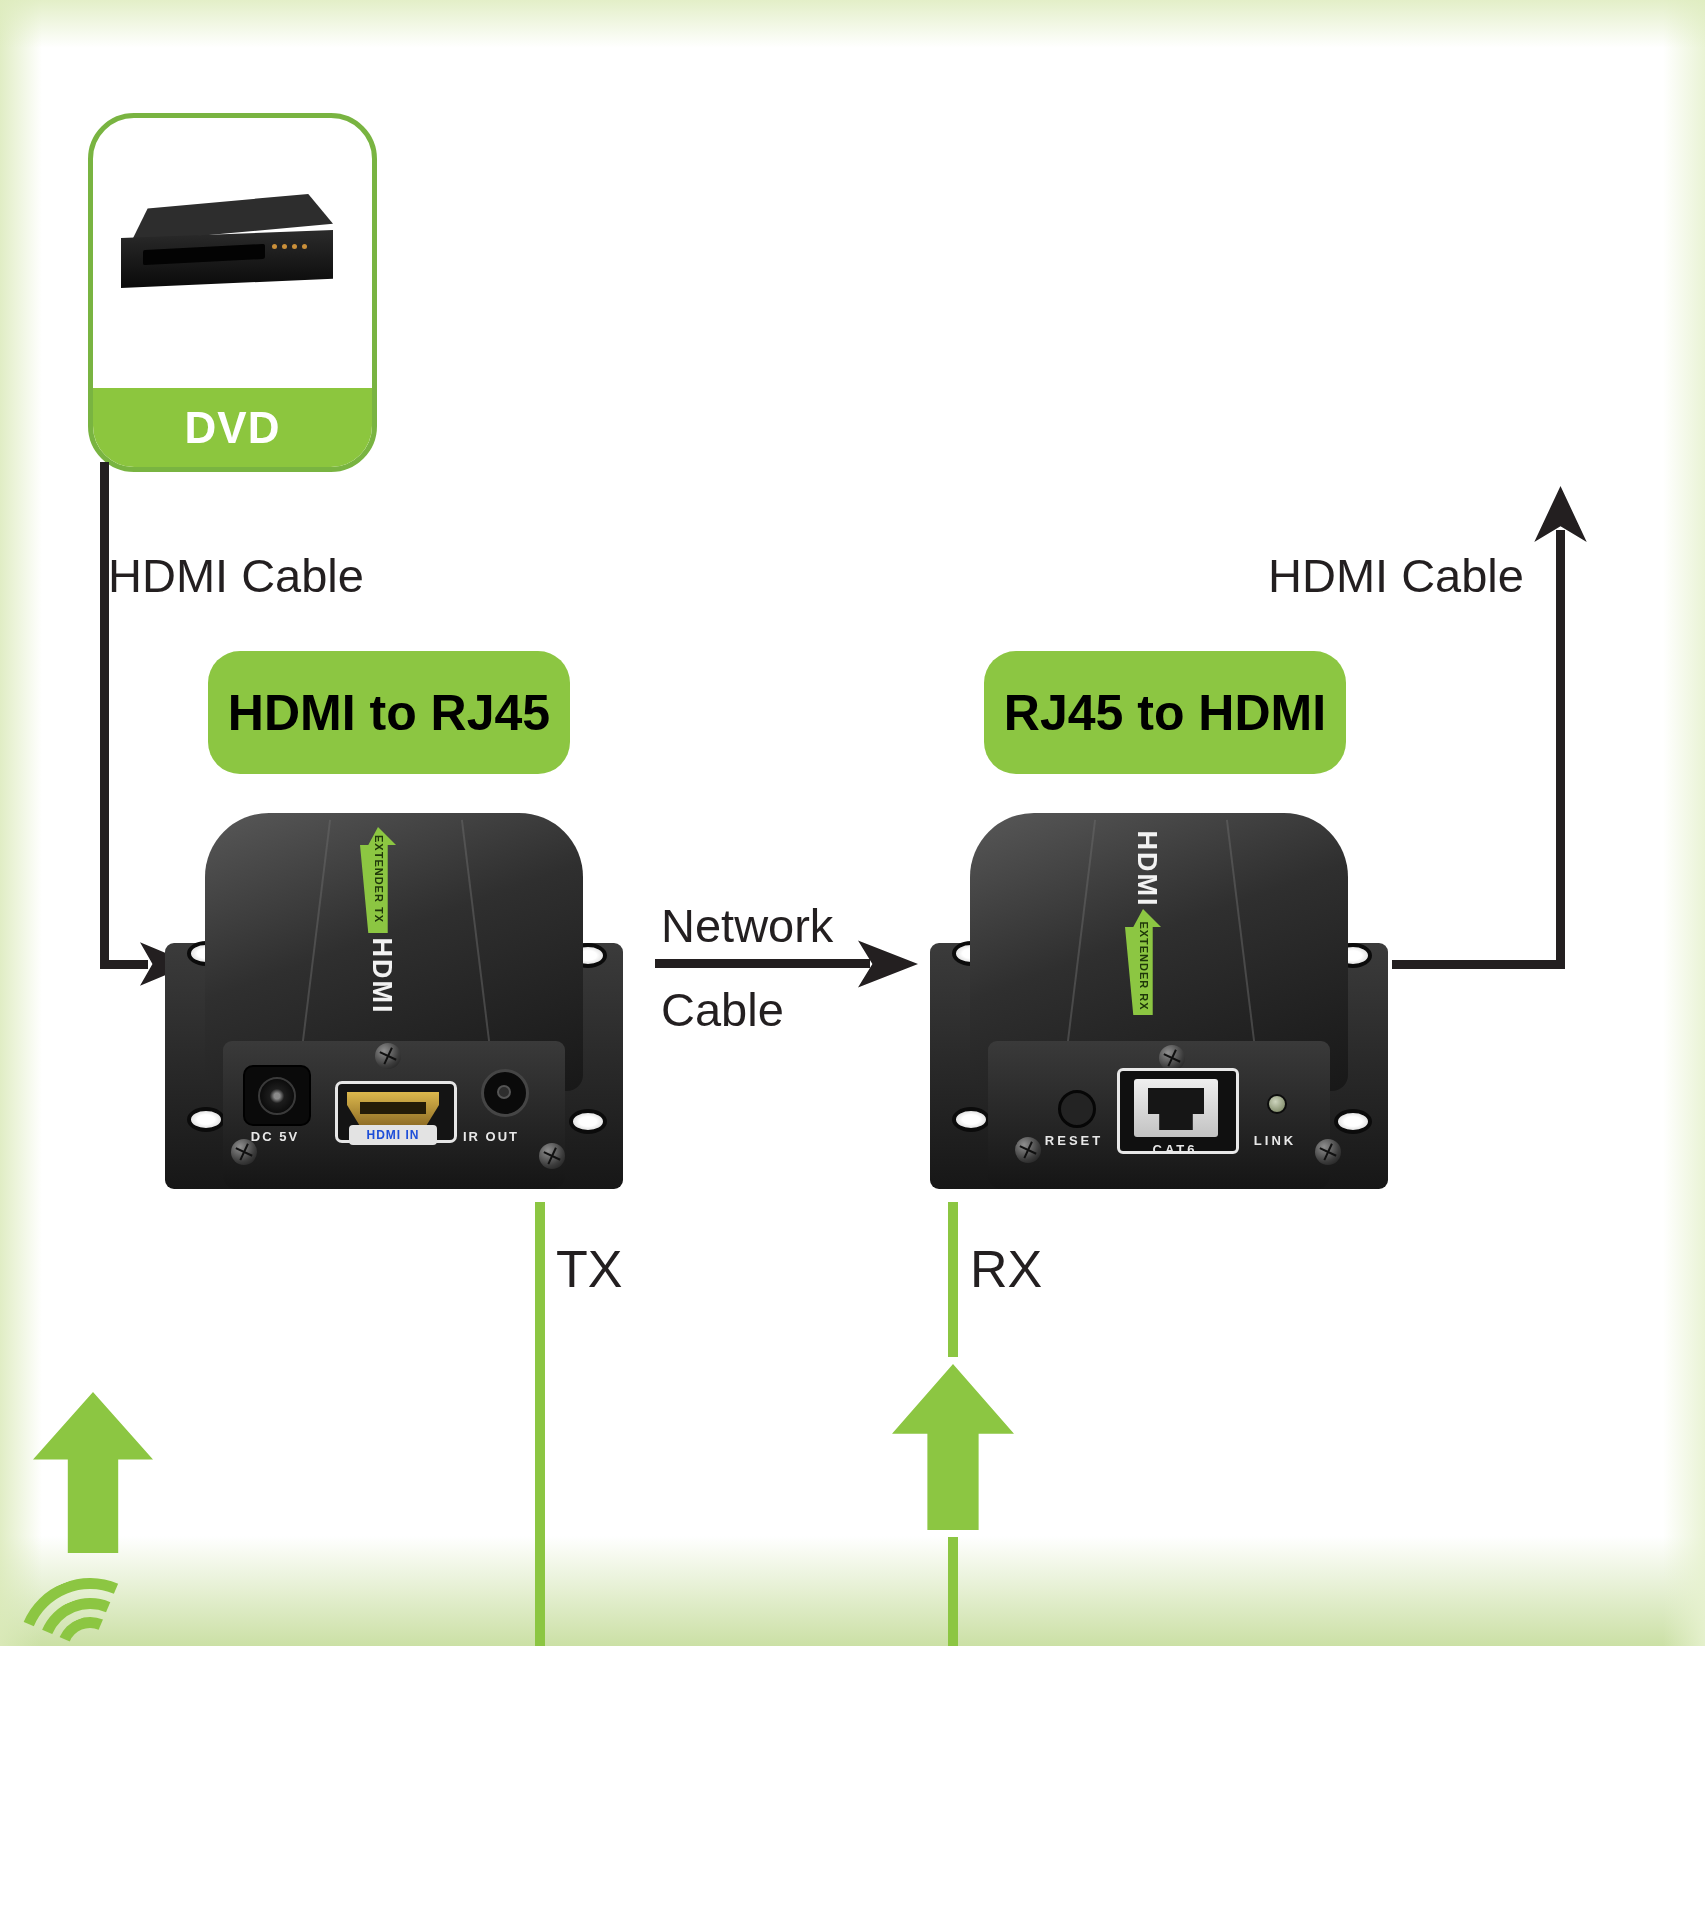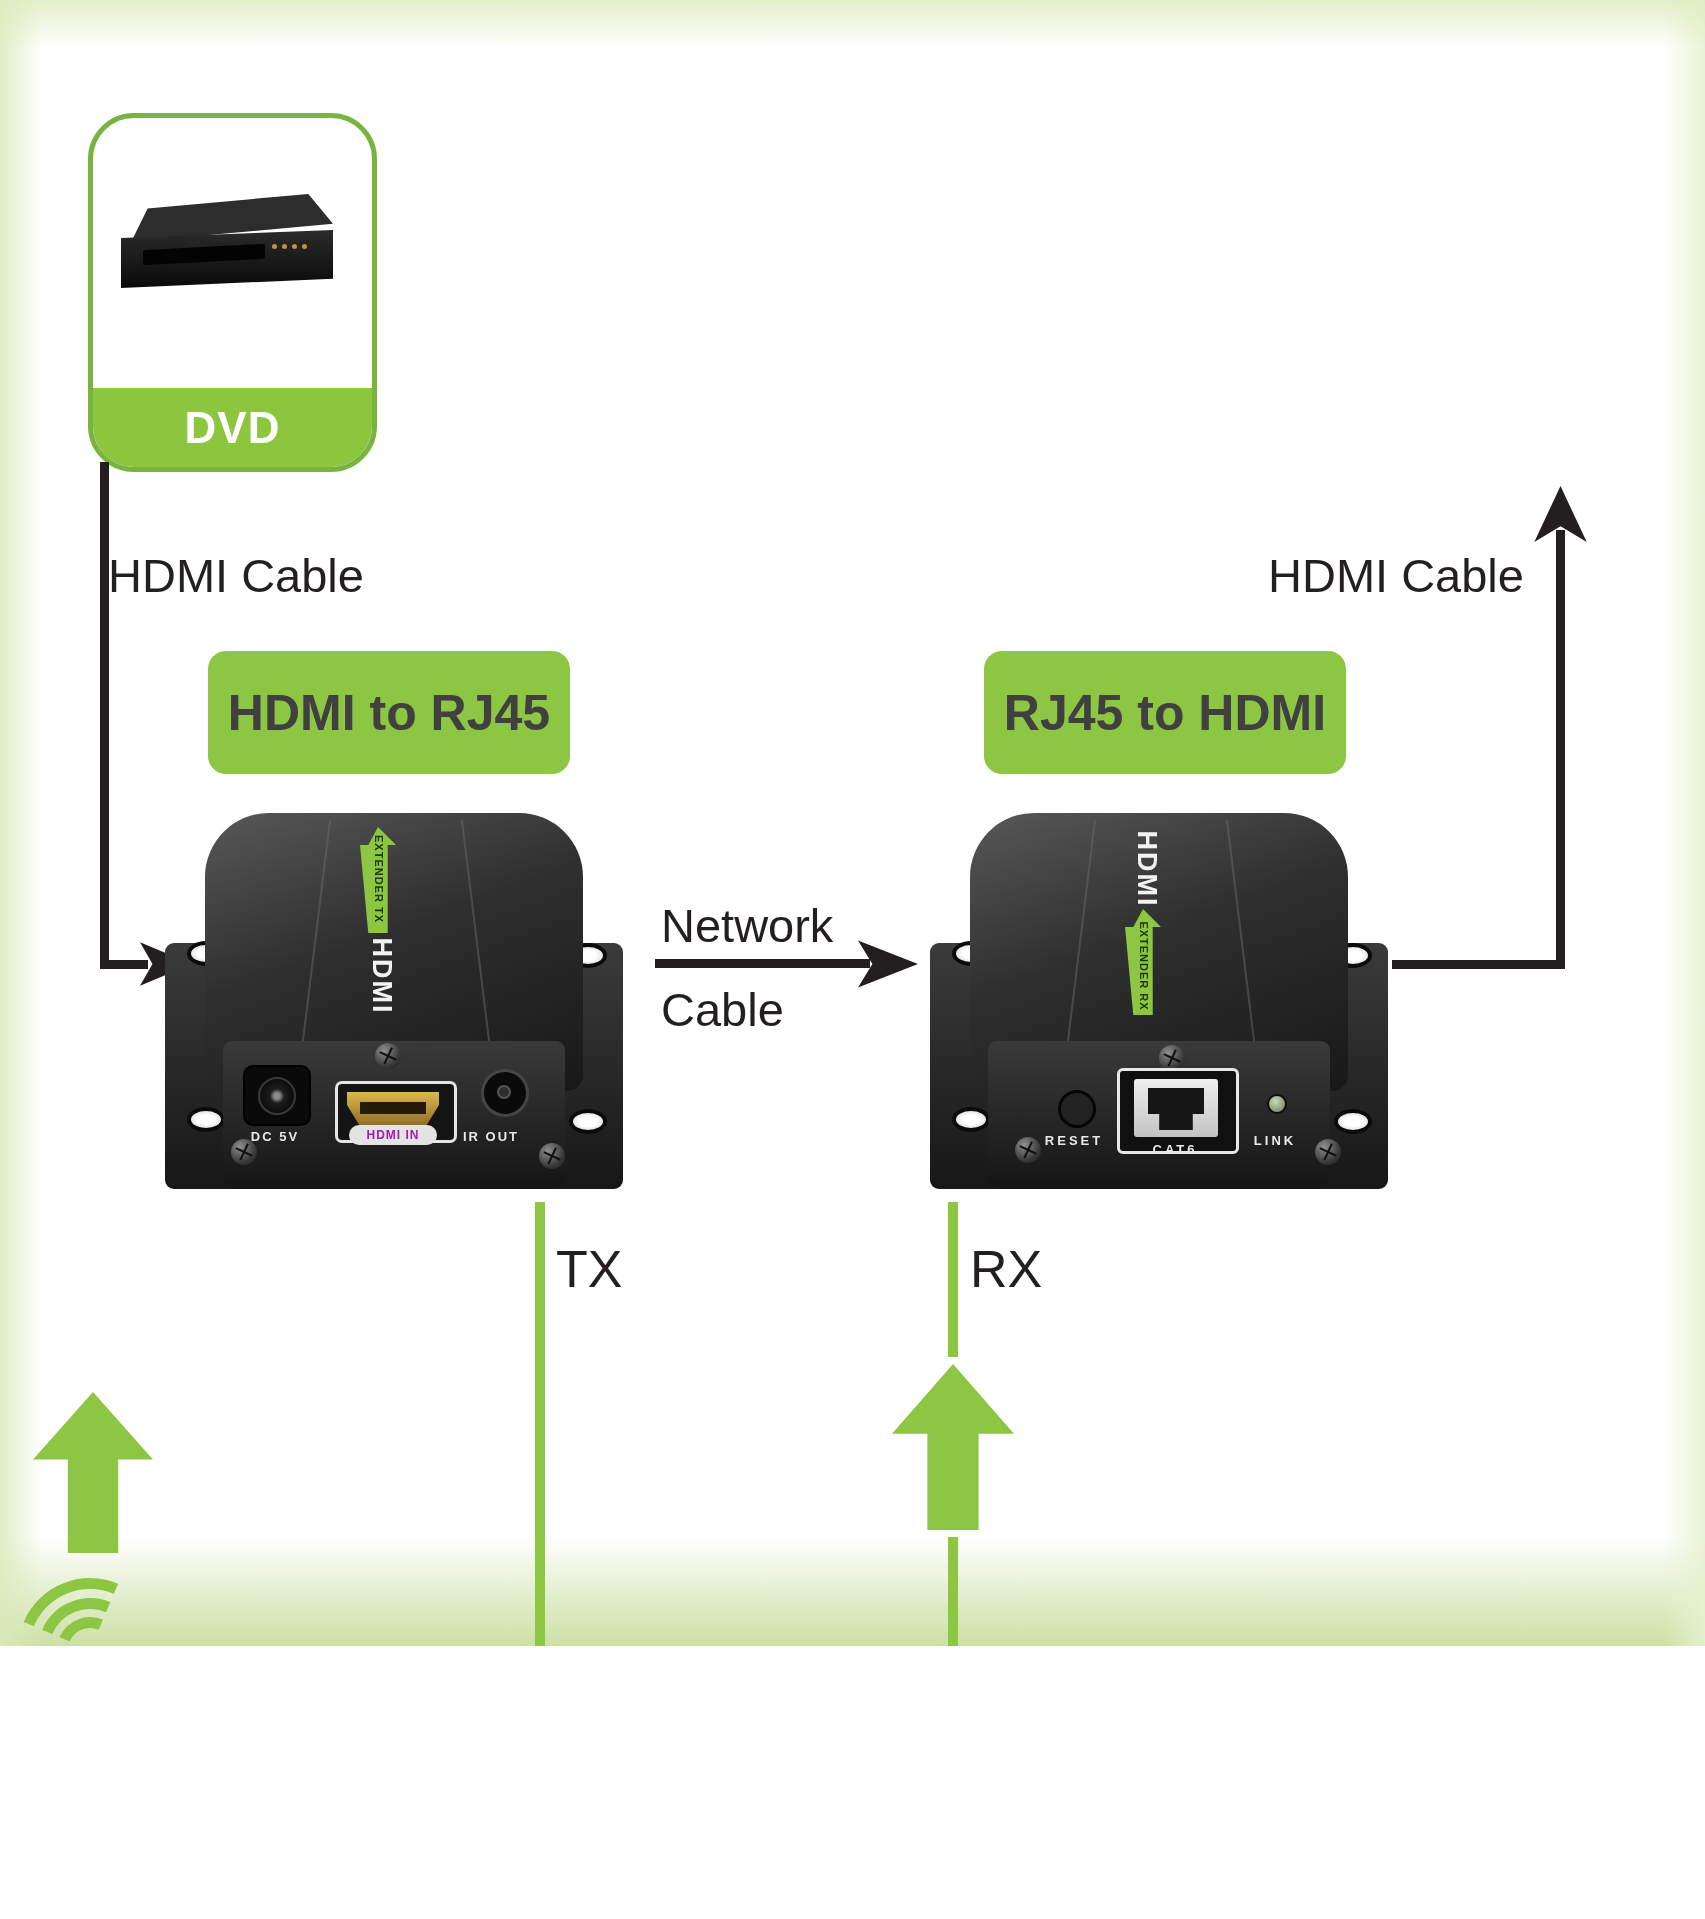--- a/index.html
+++ b/index.html
@@ -36,22 +36,22 @@
   .eye-brow{position:absolute;right:4px;top:14px;width:100px;height:48px;border:9px solid transparent;
     border-top-color:#1b2442;border-radius:50%;transform:rotate(8deg);}
   .tv-neck{position:absolute;left:100px;top:142px;width:26px;height:15px;background:#0b0b0b;}
   .tv-base{position:absolute;left:52px;top:156px;width:122px;height:12px;background:#101010;border-radius:50%;}
   
   .bline{position:absolute;background:#231F20;}
   .arrow-right-black{position:absolute;background:#231F20;clip-path:polygon(0 8%,100% 50%,0 92%,24% 50%);}
   .arrow-up-black{position:absolute;background:#231F20;clip-path:polygon(50% 0,96% 100%,50% 72%,4% 100%);}
   .cable-label{position:absolute;color:#231F20;font-size:47px;}
   
-  .banner{position:absolute;width:362px;height:123px;background:#8CC642;border-radius:18px;
-    display:flex;align-items:center;justify-content:center;color:#404040;font-weight:bold;font-size:50px;}
+  .banner{position:absolute;width:362px;height:123px;background:#8CC642;border-radius:32px;
+    display:flex;align-items:center;justify-content:center;color:#000000;font-weight:bold;font-size:50px;}
   
   .device{position:absolute;width:462px;height:380px;}
   .plate{position:absolute;left:2px;top:130px;width:458px;height:246px;border-radius:9px;
     background:linear-gradient(180deg,#3b3b3b,#171717);}
   .oval{position:absolute;width:30px;height:17px;border-radius:50%;border:4px solid #0b0b0b;
     background:radial-gradient(#ffffff 40%,#c9c9c9);}
   .dev-body{position:absolute;left:42px;top:0;width:378px;height:278px;border-radius:64px 64px 16px 16px;
     background:linear-gradient(160deg,#585858 0%,#2f2f2f 45%,#181818 100%);}
   .seam{position:absolute;top:6px;width:2px;height:264px;background:#6a6a6a;opacity:.5;}
   .dev-arrow{position:absolute;width:36px;height:106px;background:#8CC642;
@@ -67,22 +67,22 @@
   .screw:before,.screw:after{content:"";position:absolute;left:15%;top:48%;width:70%;height:2px;background:#101010;}
   .screw:before{transform:rotate(25deg);} .screw:after{transform:rotate(115deg);}
   .port-label{position:absolute;color:#e8e8e8;font-size:13px;font-weight:bold;letter-spacing:2px;text-align:center;white-space:nowrap;}
   .dc-jack{position:absolute;left:20px;top:24px;width:64px;height:57px;background:#0a0a0a;border:2px solid #000;border-radius:10px;}
   .dc-jack i{position:absolute;left:13px;top:10px;width:34px;height:34px;border-radius:50%;
     background:radial-gradient(circle,#8a8a8a 0 12%,#1d1d1d 30%,#0c0c0c 70%,#333 100%);border:2px solid #3a3a3a;}
   .hdmi-port{position:absolute;left:112px;top:40px;width:116px;height:56px;background:#141414;border:3px solid #e6e6e6;border-radius:7px;}
   .hdmi-port .tongue{position:absolute;left:9px;top:8px;width:92px;height:34px;
     background:linear-gradient(#dcb84d,#8f6d25);clip-path:polygon(0 0,100% 0,100% 38%,86% 100%,14% 100%,0 38%);}
   .hdmi-port .slot{position:absolute;left:22px;top:18px;width:66px;height:12px;background:#241c08;}
-  .hdmi-pill{position:absolute;left:126px;top:84px;width:88px;height:20px;background:#e3e3e3;border-radius:10px;
-    color:#a21caf;font-size:12px;font-weight:bold;letter-spacing:1px;display:flex;align-items:center;justify-content:center;}
+  .hdmi-pill{position:absolute;left:126px;top:84px;width:88px;height:20px;background:#e3e3e3;border-radius:4px;
+    color:#1d4ed8;font-size:12px;font-weight:bold;letter-spacing:1px;display:flex;align-items:center;justify-content:center;}
   .ir-jack{position:absolute;left:258px;top:28px;width:42px;height:42px;border-radius:50%;background:#0a0a0a;border:3px solid #454545;}
   .ir-jack:before{content:"";position:absolute;left:13px;top:13px;width:10px;height:10px;border-radius:50%;background:#2d2d2d;border:2px solid #555;}
   .reset-btn{position:absolute;width:32px;height:32px;border-radius:50%;background:#232323;border:3px solid #060606;}
   .rj45-port{position:absolute;left:129px;top:27px;width:116px;height:80px;background:#101010;border:3px solid #e8e8e8;border-radius:6px;}
   .rj45-jack{position:absolute;left:14px;top:8px;width:84px;height:58px;background:linear-gradient(#efefef,#c2c2c2);border-radius:3px;}
   .rj45-open{position:absolute;left:14px;top:9px;width:56px;height:42px;background:#161616;
     clip-path:polygon(0 0,100% 0,100% 62%,80% 62%,80% 100%,20% 100%,20% 62%,0 62%);}
   .led{position:absolute;width:16px;height:16px;border-radius:50%;background:radial-gradient(circle at 40% 35%,#cdd4bd,#6e7a55);border:2px solid #0c0c0c;}
   
   .gline{position:absolute;background:#8CC642;}

